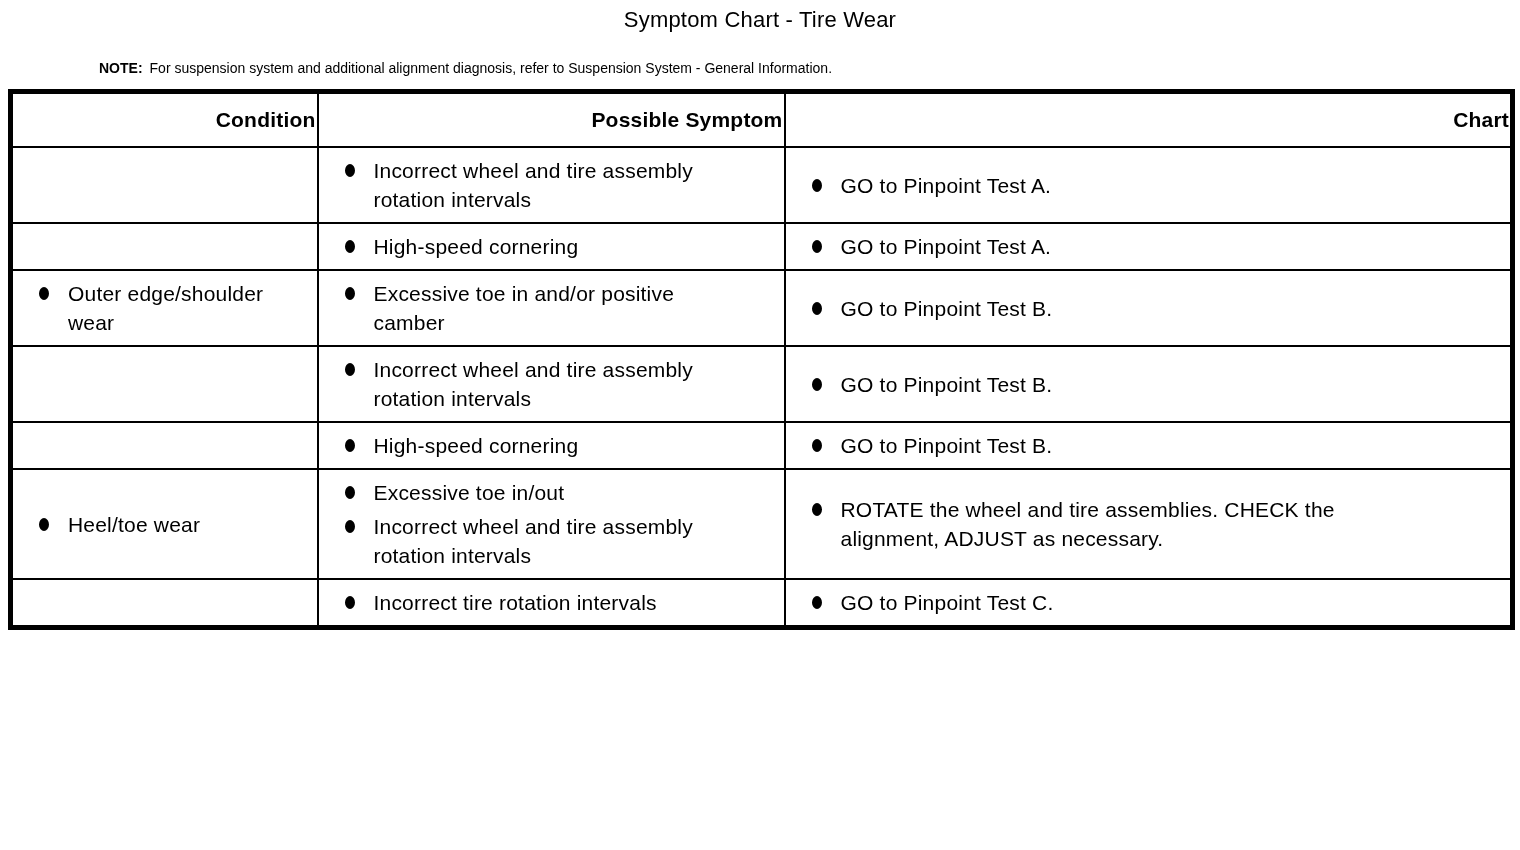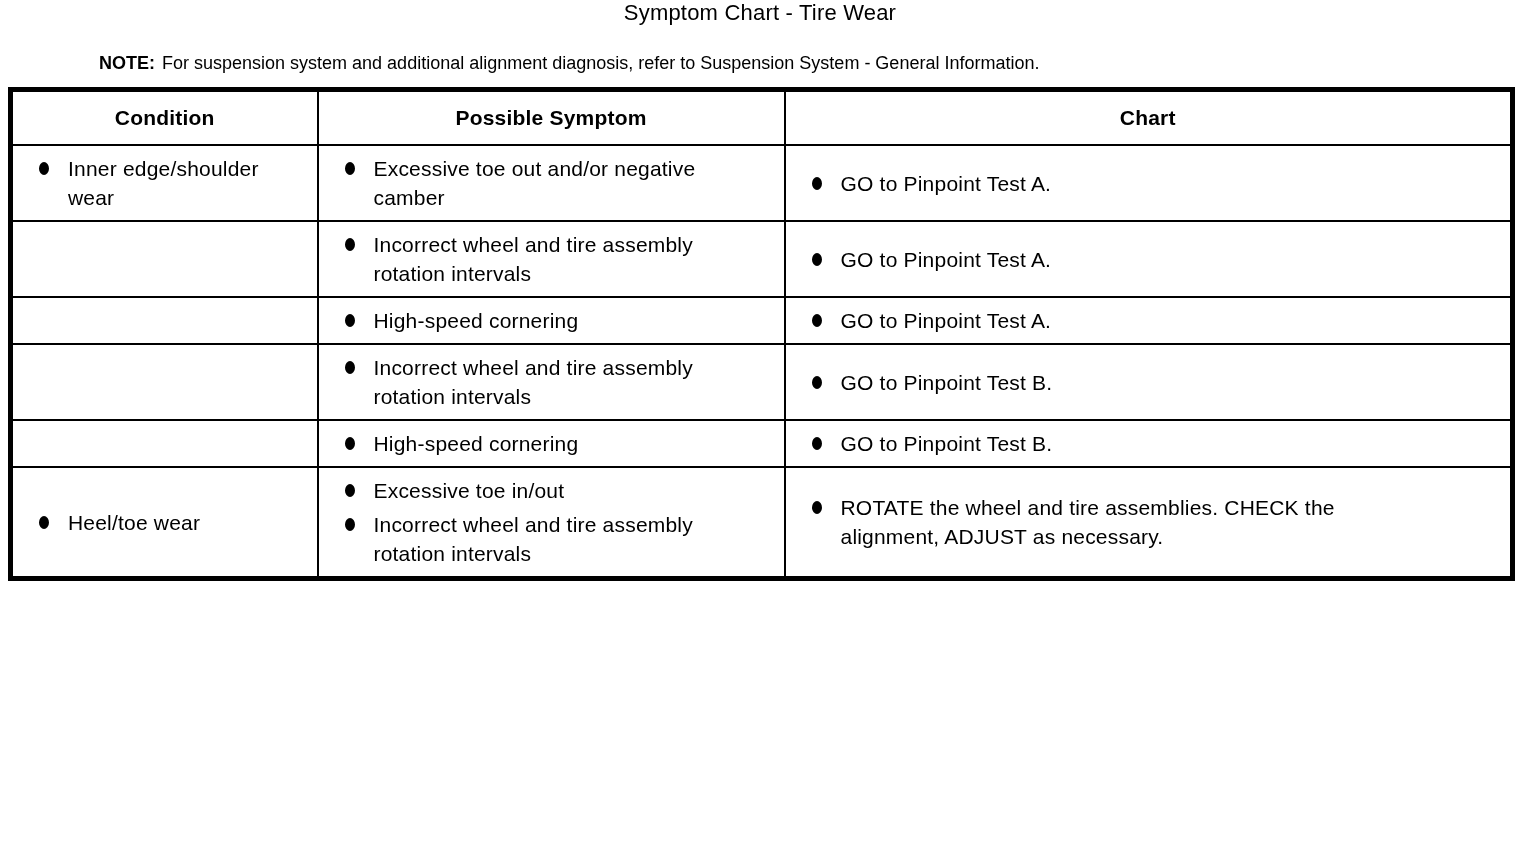--- a/index.html
+++ b/index.html
@@ -11,43 +11,44 @@
   }
   .page {
     width: 1520px;
     height: 850px;
     position: relative;
     overflow: hidden;
   }
   .title {
     text-align: center;
     font-size: 22px;
+    padding-top: 7px;
     letter-spacing: 0.2px;
   }
   .note {
-    font-size: 18px;
+    font-size: 14px;
     margin: 27px 20px 0 99px;
   }
   .note b {
     margin-right: 7px;
   }
   table.symptom {
     border-collapse: collapse;
     table-layout: fixed;
     width: 1502px;
     margin: 13px 8px 0 8px;
     border: 5px solid #000000;
   }
   th, td {
     border: 2px solid #000000;
   }
   th {
     font-size: 21px;
     font-weight: bold;
-    text-align: center;
+    text-align: right;
     height: 50px;
     letter-spacing: 0.2px;
   }
   td {
     font-size: 21px;
     vertical-align: middle;
     padding: 8px 14px 8px 26px;
   }
   .li {
     display: flex;
@@ -90,42 +91,20 @@
     </colgroup>
     <thead>
       <tr>
         <th>Condition</th>
         <th>Possible Symptom</th>
         <th>Chart</th>
       </tr>
     </thead>
     <tbody id="table-body">
         <tr>
-          <td>
-            <div class="li">
-              <span class="bullet"></span>
-              <span class="txt">Inner edge/shoulder
-wear</span>
-            </div>
-          </td>
-          <td>
-            <div class="li">
-              <span class="bullet"></span>
-              <span class="txt">Excessive toe out and/or negative
-camber</span>
-            </div>
-          </td>
-          <td>
-            <div class="li">
-              <span class="bullet"></span>
-              <span class="txt">GO to Pinpoint Test A.</span>
-            </div>
-          </td>
-        </tr>
-        <tr>
           <td></td>
           <td>
             <div class="li">
               <span class="bullet"></span>
               <span class="txt">Incorrect wheel and tire assembly
 rotation intervals</span>
             </div>
           </td>
           <td>
             <div class="li">
@@ -143,20 +122,42 @@
             </div>
           </td>
           <td>
             <div class="li">
               <span class="bullet"></span>
               <span class="txt">GO to Pinpoint Test A.</span>
             </div>
           </td>
         </tr>
         <tr>
+          <td>
+            <div class="li">
+              <span class="bullet"></span>
+              <span class="txt">Outer edge/shoulder
+wear</span>
+            </div>
+          </td>
+          <td>
+            <div class="li">
+              <span class="bullet"></span>
+              <span class="txt">Excessive toe in and/or positive
+camber</span>
+            </div>
+          </td>
+          <td>
+            <div class="li">
+              <span class="bullet"></span>
+              <span class="txt">GO to Pinpoint Test B.</span>
+            </div>
+          </td>
+        </tr>
+        <tr>
           <td></td>
           <td>
             <div class="li">
               <span class="bullet"></span>
               <span class="txt">Incorrect wheel and tire assembly
 rotation intervals</span>
             </div>
           </td>
           <td>
             <div class="li">
@@ -199,16 +200,31 @@
             </div>
           </td>
           <td>
             <div class="li">
               <span class="bullet"></span>
               <span class="txt">ROTATE the wheel and tire assemblies. CHECK the
 alignment, ADJUST as necessary.</span>
             </div>
           </td>
         </tr>
+        <tr>
+          <td></td>
+          <td>
+            <div class="li">
+              <span class="bullet"></span>
+              <span class="txt">Incorrect tire rotation intervals</span>
+            </div>
+          </td>
+          <td>
+            <div class="li">
+              <span class="bullet"></span>
+              <span class="txt">GO to Pinpoint Test C.</span>
+            </div>
+          </td>
+        </tr>
       </tbody>
   </table>
 
 </div>
 
 </body></html>

